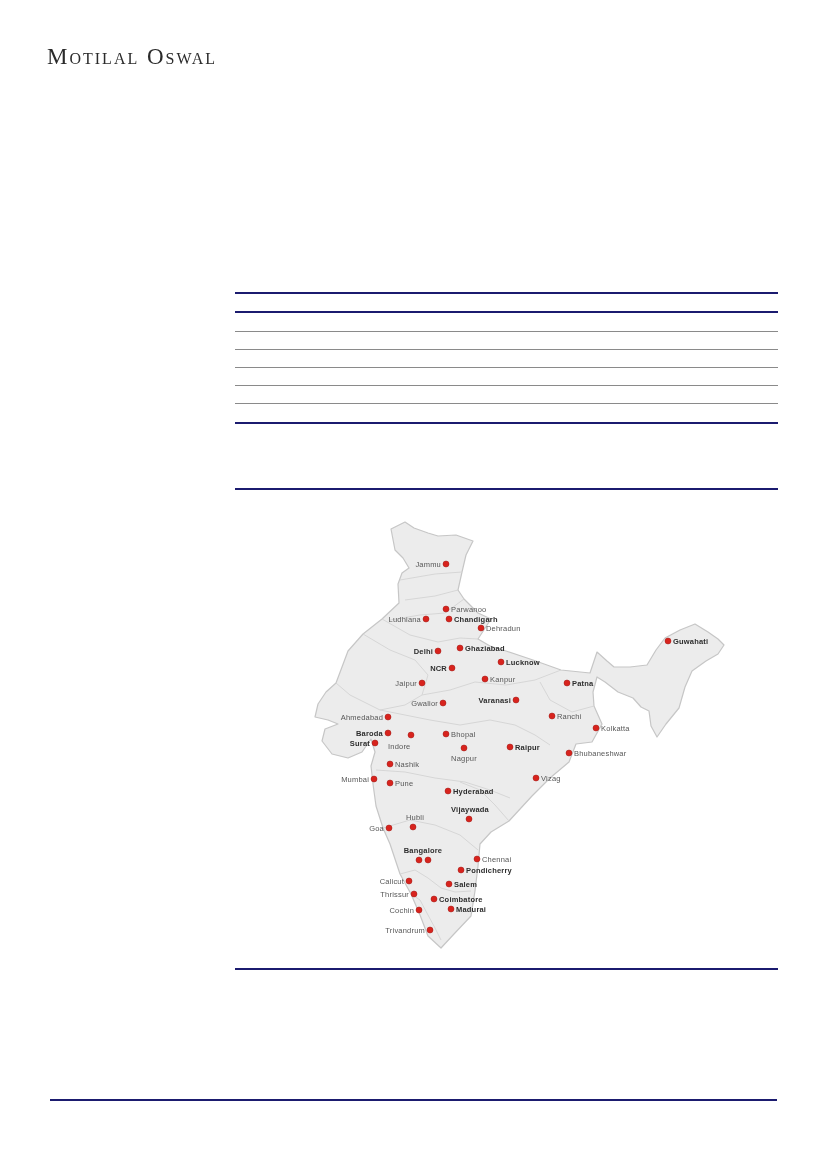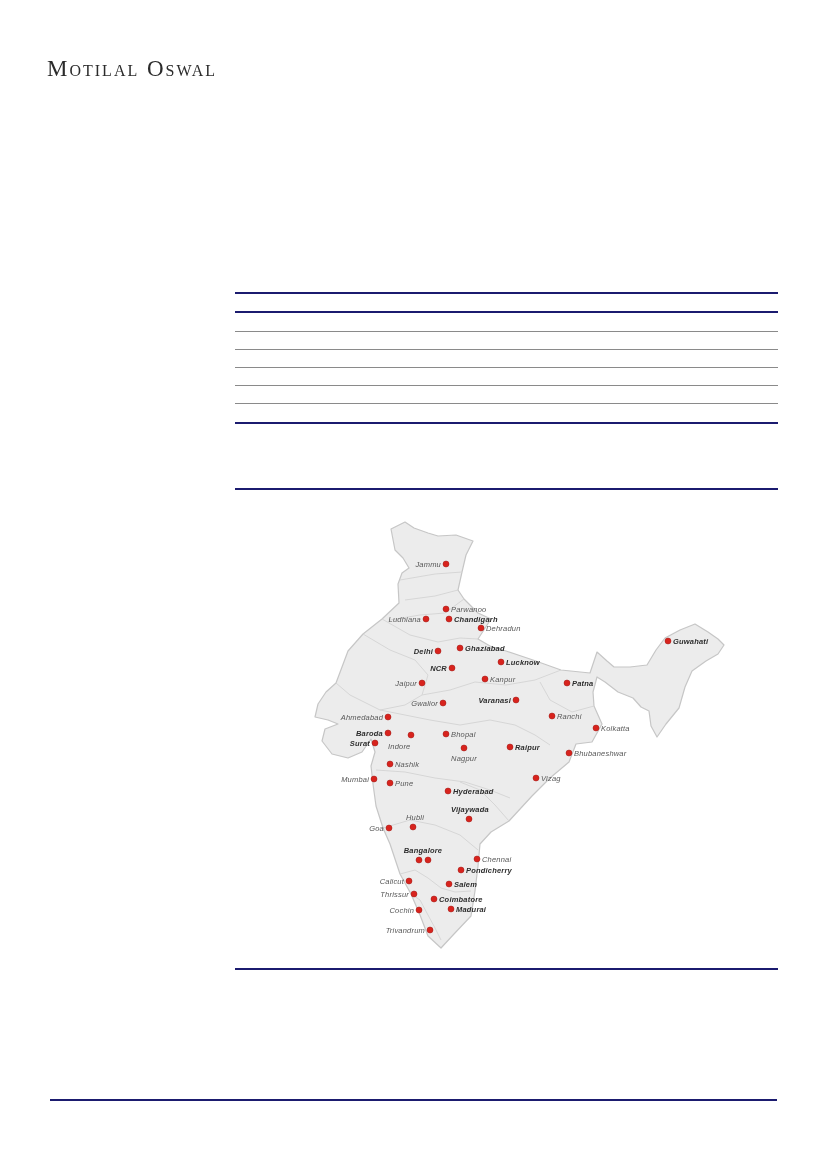--- a/index.html
+++ b/index.html
@@ -1,30 +1,30 @@
 <!DOCTYPE html>
 <html style="--accent-navy: #1b1b6f; --rule-gray: #8a8a8a; --dot-red: #d8231d; --map-fill: #ececec; --map-stroke: #c6c6c6;"><head>
 <meta charset="utf-8">
 <style>
   html,body{margin:0;padding:0;background:#ffffff;}
   .page{
     position:relative;width:826px;height:1169px;background:#ffffff;
     overflow:hidden;font-family:"Liberation Sans",sans-serif;
   }
   .logo{
-    position:absolute;left:47px;top:56px;
+    position:absolute;left:47px;top:44px;
     font-family:"Liberation Serif","DejaVu Serif",serif;
     font-variant:small-caps;font-size:23px;letter-spacing:2px;
     color:#2b2b2b;white-space:nowrap;
   }
   .hr{position:absolute;left:235px;width:543px;}
   .hr.navy{height:2px;background:var(--accent-navy,#1b1b6f);}
   .hr.gray{height:1px;background:var(--rule-gray,#8a8a8a);}
   .hr.footer{left:50px;width:727px;}
-  .map-wrap{position:absolute;left:310px;top:520px;width:420px;height:430px;font-style:italic;}
+  .map-wrap{position:absolute;left:310px;top:520px;width:420px;height:430px;}
   .outline{
     fill:var(--map-fill,#ececec);
     stroke:var(--map-stroke,#c6c6c6);
     stroke-width:1.2;stroke-linejoin:round;
   }
   .stateline{fill:none;stroke:#d4d4d4;stroke-width:0.9;stroke-linejoin:round;}
   .city-dot{fill:var(--dot-red,#d8231d);stroke:#9e1510;stroke-width:0.5;}
   .city-label{
     font-family:"Liberation Sans",sans-serif;font-size:7.5px;
     fill:#575757;letter-spacing:0.2px;

